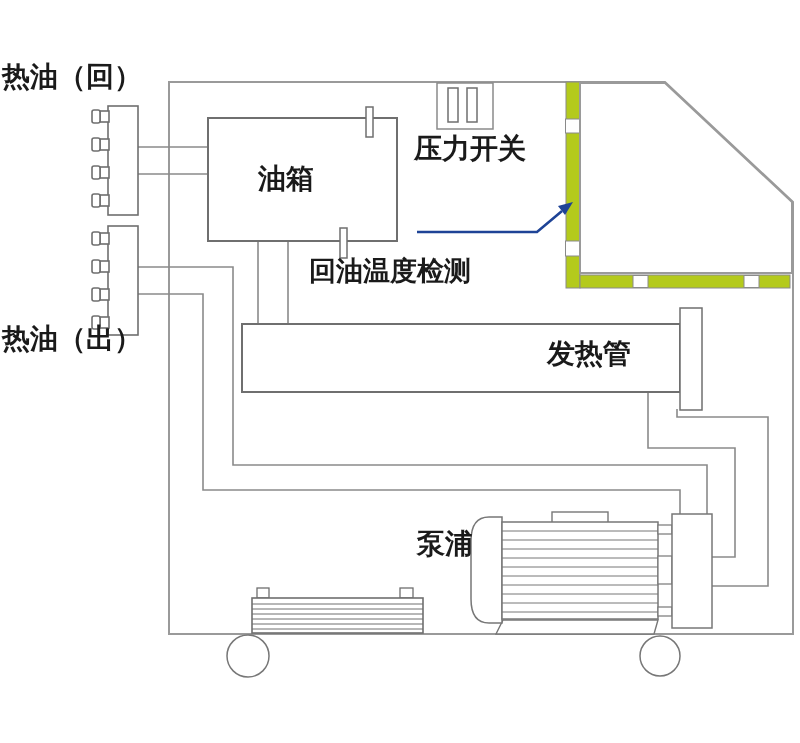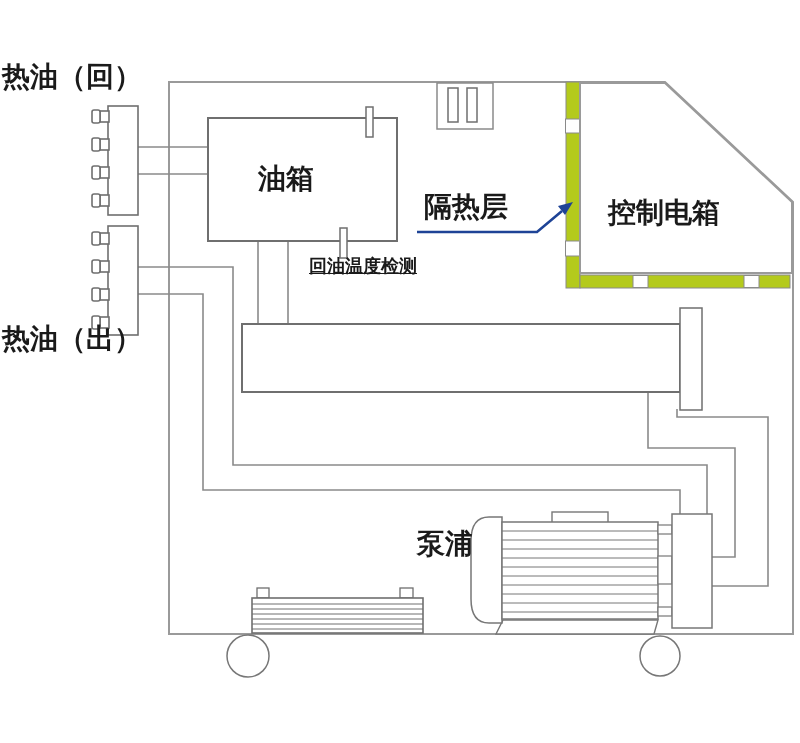--- a/index.html
+++ b/index.html
@@ -5,21 +5,21 @@
   html,body{margin:0;padding:0;background:#fff;}
   #stage{
     position:relative;width:800px;height:743px;background:#ffffff;overflow:hidden;
     font-family:"Liberation Sans","DejaVu Sans",sans-serif;
   }
   #linework{position:absolute;left:0;top:0;}
   .lbl{
     position:absolute;font-size:28px;font-weight:bold;color:#1a1a1a;
     line-height:1.1;white-space:nowrap;letter-spacing:0px;
   }
-  .lbl.small{font-size:18px;text-decoration:underline;}
+  .lbl.small{font-size:27px;}
 </style>
 </head>
 <body>
 
 <div id="stage">
 
   <svg id="linework" width="800" height="743" viewBox="0 0 800 743">
 
     <path d="M169,82 L665,82 L793,202 L793,634 L169,634 Z" fill="#ffffff" stroke="#9a9a9a" stroke-width="2"></path>
 
@@ -127,24 +127,24 @@
     <path d="M417,232 H537 L562,211" fill="none" stroke-width="2.6" stroke="#1e4396"></path>
     <polygon points="573,202 565,215 558,206" fill="#1e4396"></polygon>
   </svg>
 
   <div class="lbl" style="left:2px;top:62px">热油（回）</div>
 
   <div class="lbl" style="left:2px;top:324px">热油（出）</div>
 
   <div class="lbl" style="left:258px;top:164px">油箱</div>
 
+  <div class="lbl" style="left:414px;top:134px">压力开关</div>
 
-  <div class="lbl" style="left:424px;top:192px">隔热层</div>
 
   <div class="lbl small" style="left:309px;top:257px">回油温度检测</div>
 
+  <div class="lbl" style="left:547px;top:339px">发热管</div>
 
-  <div class="lbl" style="left:608px;top:198px">控制电箱</div>
 
 
   <div class="lbl" style="left:417px;top:529px">泵浦</div>
 
 </div>
 
 </body></html>

